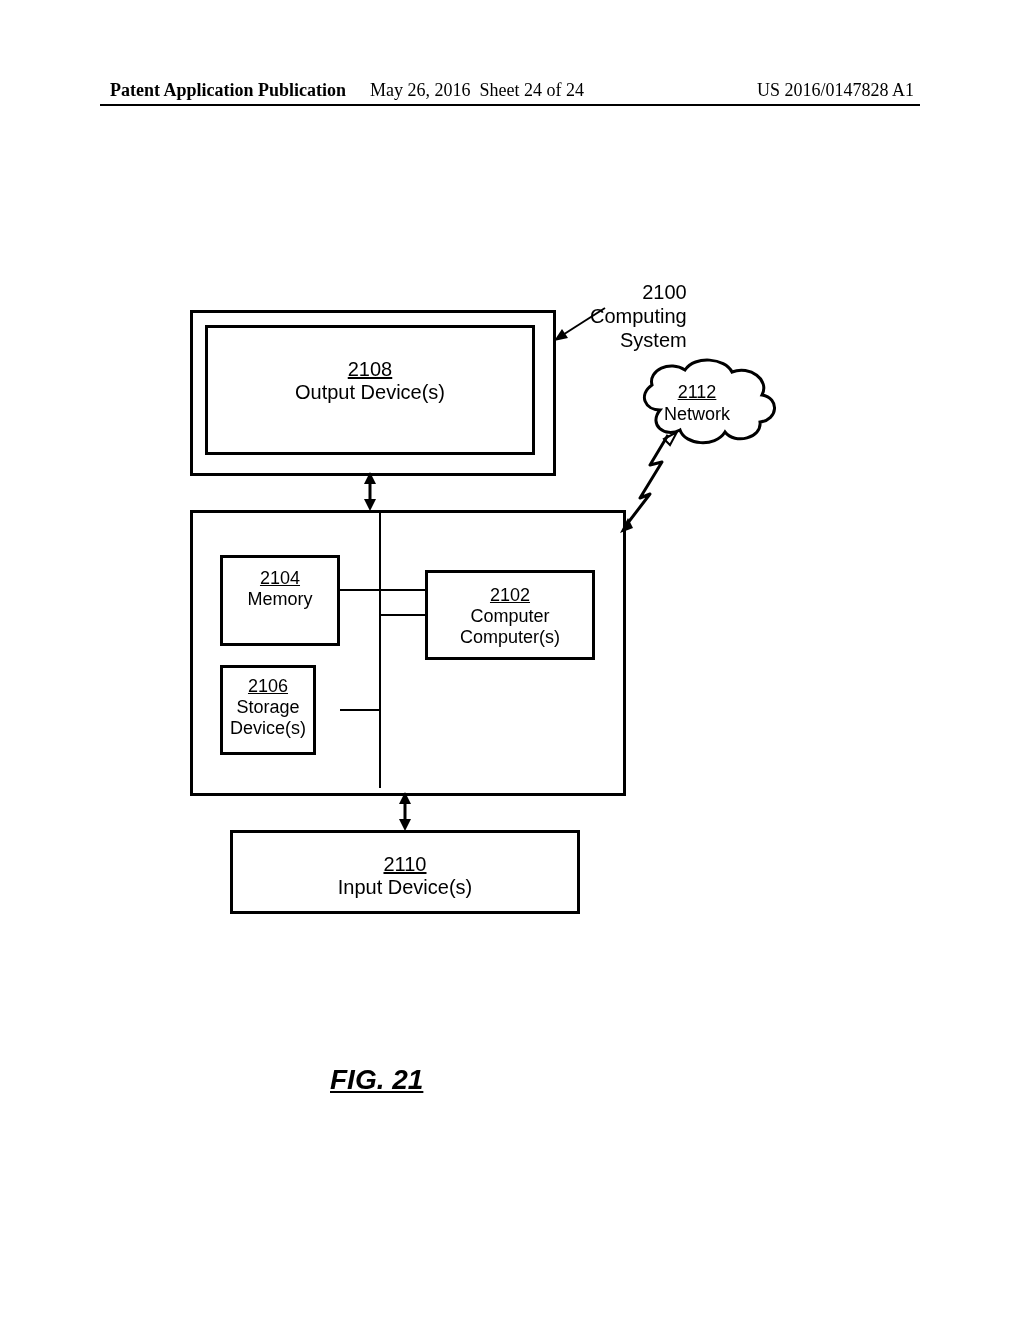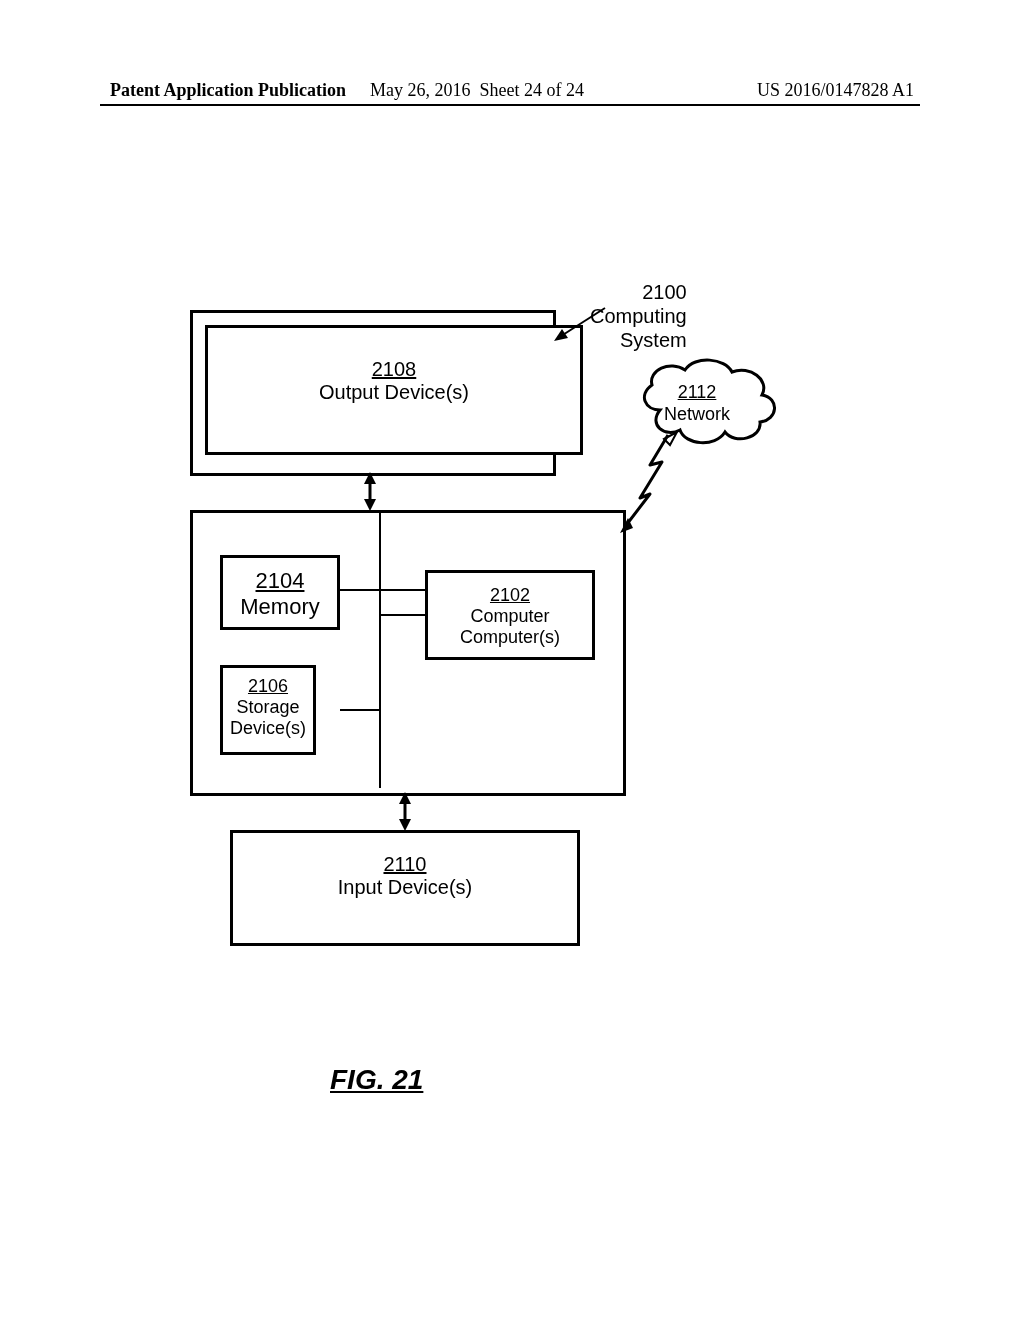--- a/index.html
+++ b/index.html
@@ -61,38 +61,38 @@
   }
   .outer-output {
     left: 40px;
     top: 30px;
     width: 360px;
     height: 160px;
   }
   .inner-output {
     left: 55px;
     top: 45px;
-    width: 378px;
+    width: 330px;
     height: 130px;
     font-size: 20px;
     padding-top: 30px;
     box-sizing: border-box;
   }
   .main-box {
     left: 40px;
     top: 230px;
     width: 430px;
     height: 280px;
   }
   .memory-box {
     left: 70px;
     top: 275px;
     width: 120px;
-    height: 75px;
-    font-size: 22px;
+    height: 91px;
+    font-size: 18px;
     padding-top: 10px;
     box-sizing: border-box;
     text-align: center;
   }
   .processor-box {
     left: 275px;
     top: 290px;
     width: 170px;
     height: 90px;
     font-size: 18px;
@@ -105,21 +105,21 @@
     width: 96px;
     height: 90px;
     font-size: 18px;
     padding-top: 8px;
     box-sizing: border-box;
   }
   .input-box {
     left: 80px;
     top: 550px;
     width: 350px;
-    height: 116px;
+    height: 84px;
     font-size: 20px;
     padding-top: 20px;
     box-sizing: border-box;
   }
   .system-label {
     position: absolute;
     left: 440px;
     top: 0px;
     font-family: Arial, Helvetica, sans-serif;
     font-size: 20px;

